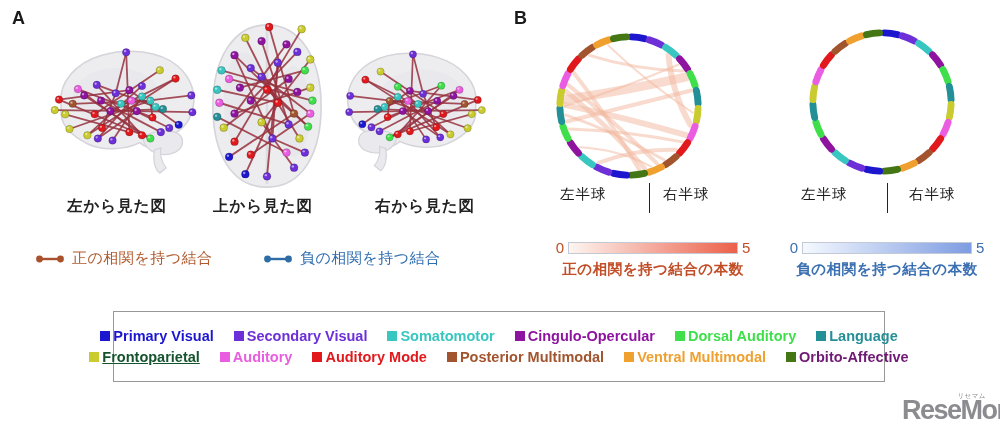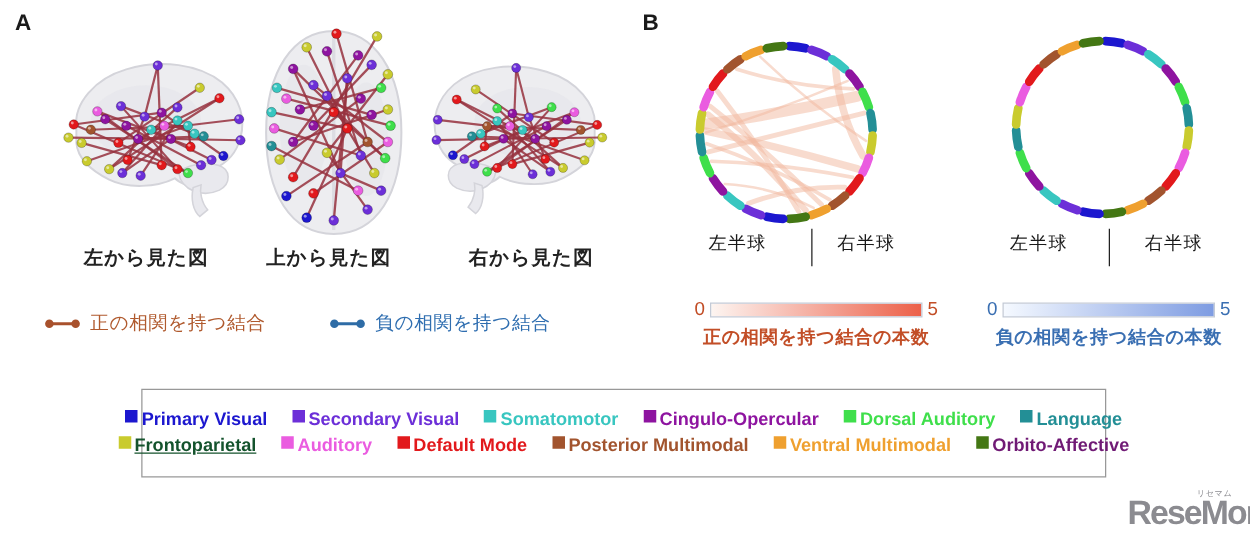--- a/index.html
+++ b/index.html
@@ -5,31 +5,31 @@
   html,body{margin:0;padding:0;background:#ffffff;}
   .stage{
     position:relative;width:1000px;height:434px;background:#ffffff;overflow:hidden;
     font-family:"Liberation Sans","DejaVu Sans",sans-serif;color:#111;
   }
   .abs{position:absolute;}
   .panel-label{font-size:18px;font-weight:bold;color:#1a1a1a;}
   .brain-caption{font-size:15.5px;color:#222;text-align:center;letter-spacing:1px;font-weight:700;}
   .pn-legend{display:flex;align-items:center;gap:7px;}
   .pn-legend .lbl{font-size:15px;font-weight:500;letter-spacing:0.5px;}
-  .hemi-label{font-size:14.5px;color:#1a1a1a;text-align:center;letter-spacing:1px;font-family:Liberation Serif, serif;}
+  .hemi-label{font-size:14.5px;color:#1a1a1a;letter-spacing:1px;font-family:Liberation Serif, serif;}
   .hemi-divider{width:0;border-left:1.6px solid #222;height:30px;}
   .cbar{height:12px;border:1px solid #c3cad6;box-sizing:border-box;}
   .cbar-num{font-size:15px;font-weight:500;width:16px;}
   .cbar-caption{font-size:14.5px;font-weight:600;text-align:center;letter-spacing:0.5px;}
   .legend-box{
     border:1.6px solid #989898;background:#fff;display:flex;flex-direction:column;
     justify-content:center;align-items:center;gap:5px;box-sizing:border-box;
   }
   .legend-row{display:flex;justify-content:center;align-items:center;gap:20px;white-space:nowrap;}
-  .lg-item{display:flex;align-items:flex-start;gap:3px;font-size:14.5px;font-weight:600;}
+  .lg-item{display:flex;align-items:center;gap:3px;font-size:14.5px;font-weight:600;}
   .lg-sq{width:10px;height:10px;display:inline-block;}
   .logo-wrap{text-align:right;line-height:1;}
   .logo-text{font-size:27px;font-weight:bold;letter-spacing:-1.5px;margin-left:40px;}
   .logo-ruby{position:absolute;top:-4px;right:8px;font-size:6.5px;letter-spacing:0.5px;}
   svg{display:block;}
 </style>
 </head>
 <body>
 
 <div class="stage">
@@ -526,21 +526,21 @@
         <span class="lg-item">
           <span class="lg-sq" style="background: rgb(201, 203, 46);"></span>
           <span style="color: #14532d; text-decoration: underline;">Frontoparietal</span>
         </span>
         <span class="lg-item">
           <span class="lg-sq" style="background: rgb(234, 92, 224);"></span>
           <span style="color: rgb(234, 92, 224);">Auditory</span>
         </span>
         <span class="lg-item">
           <span class="lg-sq" style="background: rgb(226, 25, 28);"></span>
-          <span style="color: rgb(226, 25, 28);">Default Mode</span>
+          <span style="color: rgb(226, 25, 28);">Auditory Mode</span>
         </span>
         <span class="lg-item">
           <span class="lg-sq" style="background: rgb(162, 84, 46);"></span>
           <span style="color: rgb(162, 84, 46);">Posterior Multimodal</span>
         </span>
         <span class="lg-item">
           <span class="lg-sq" style="background: rgb(239, 160, 47);"></span>
           <span style="color: rgb(239, 160, 47);">Ventral Multimodal</span>
         </span>
         <span class="lg-item">

